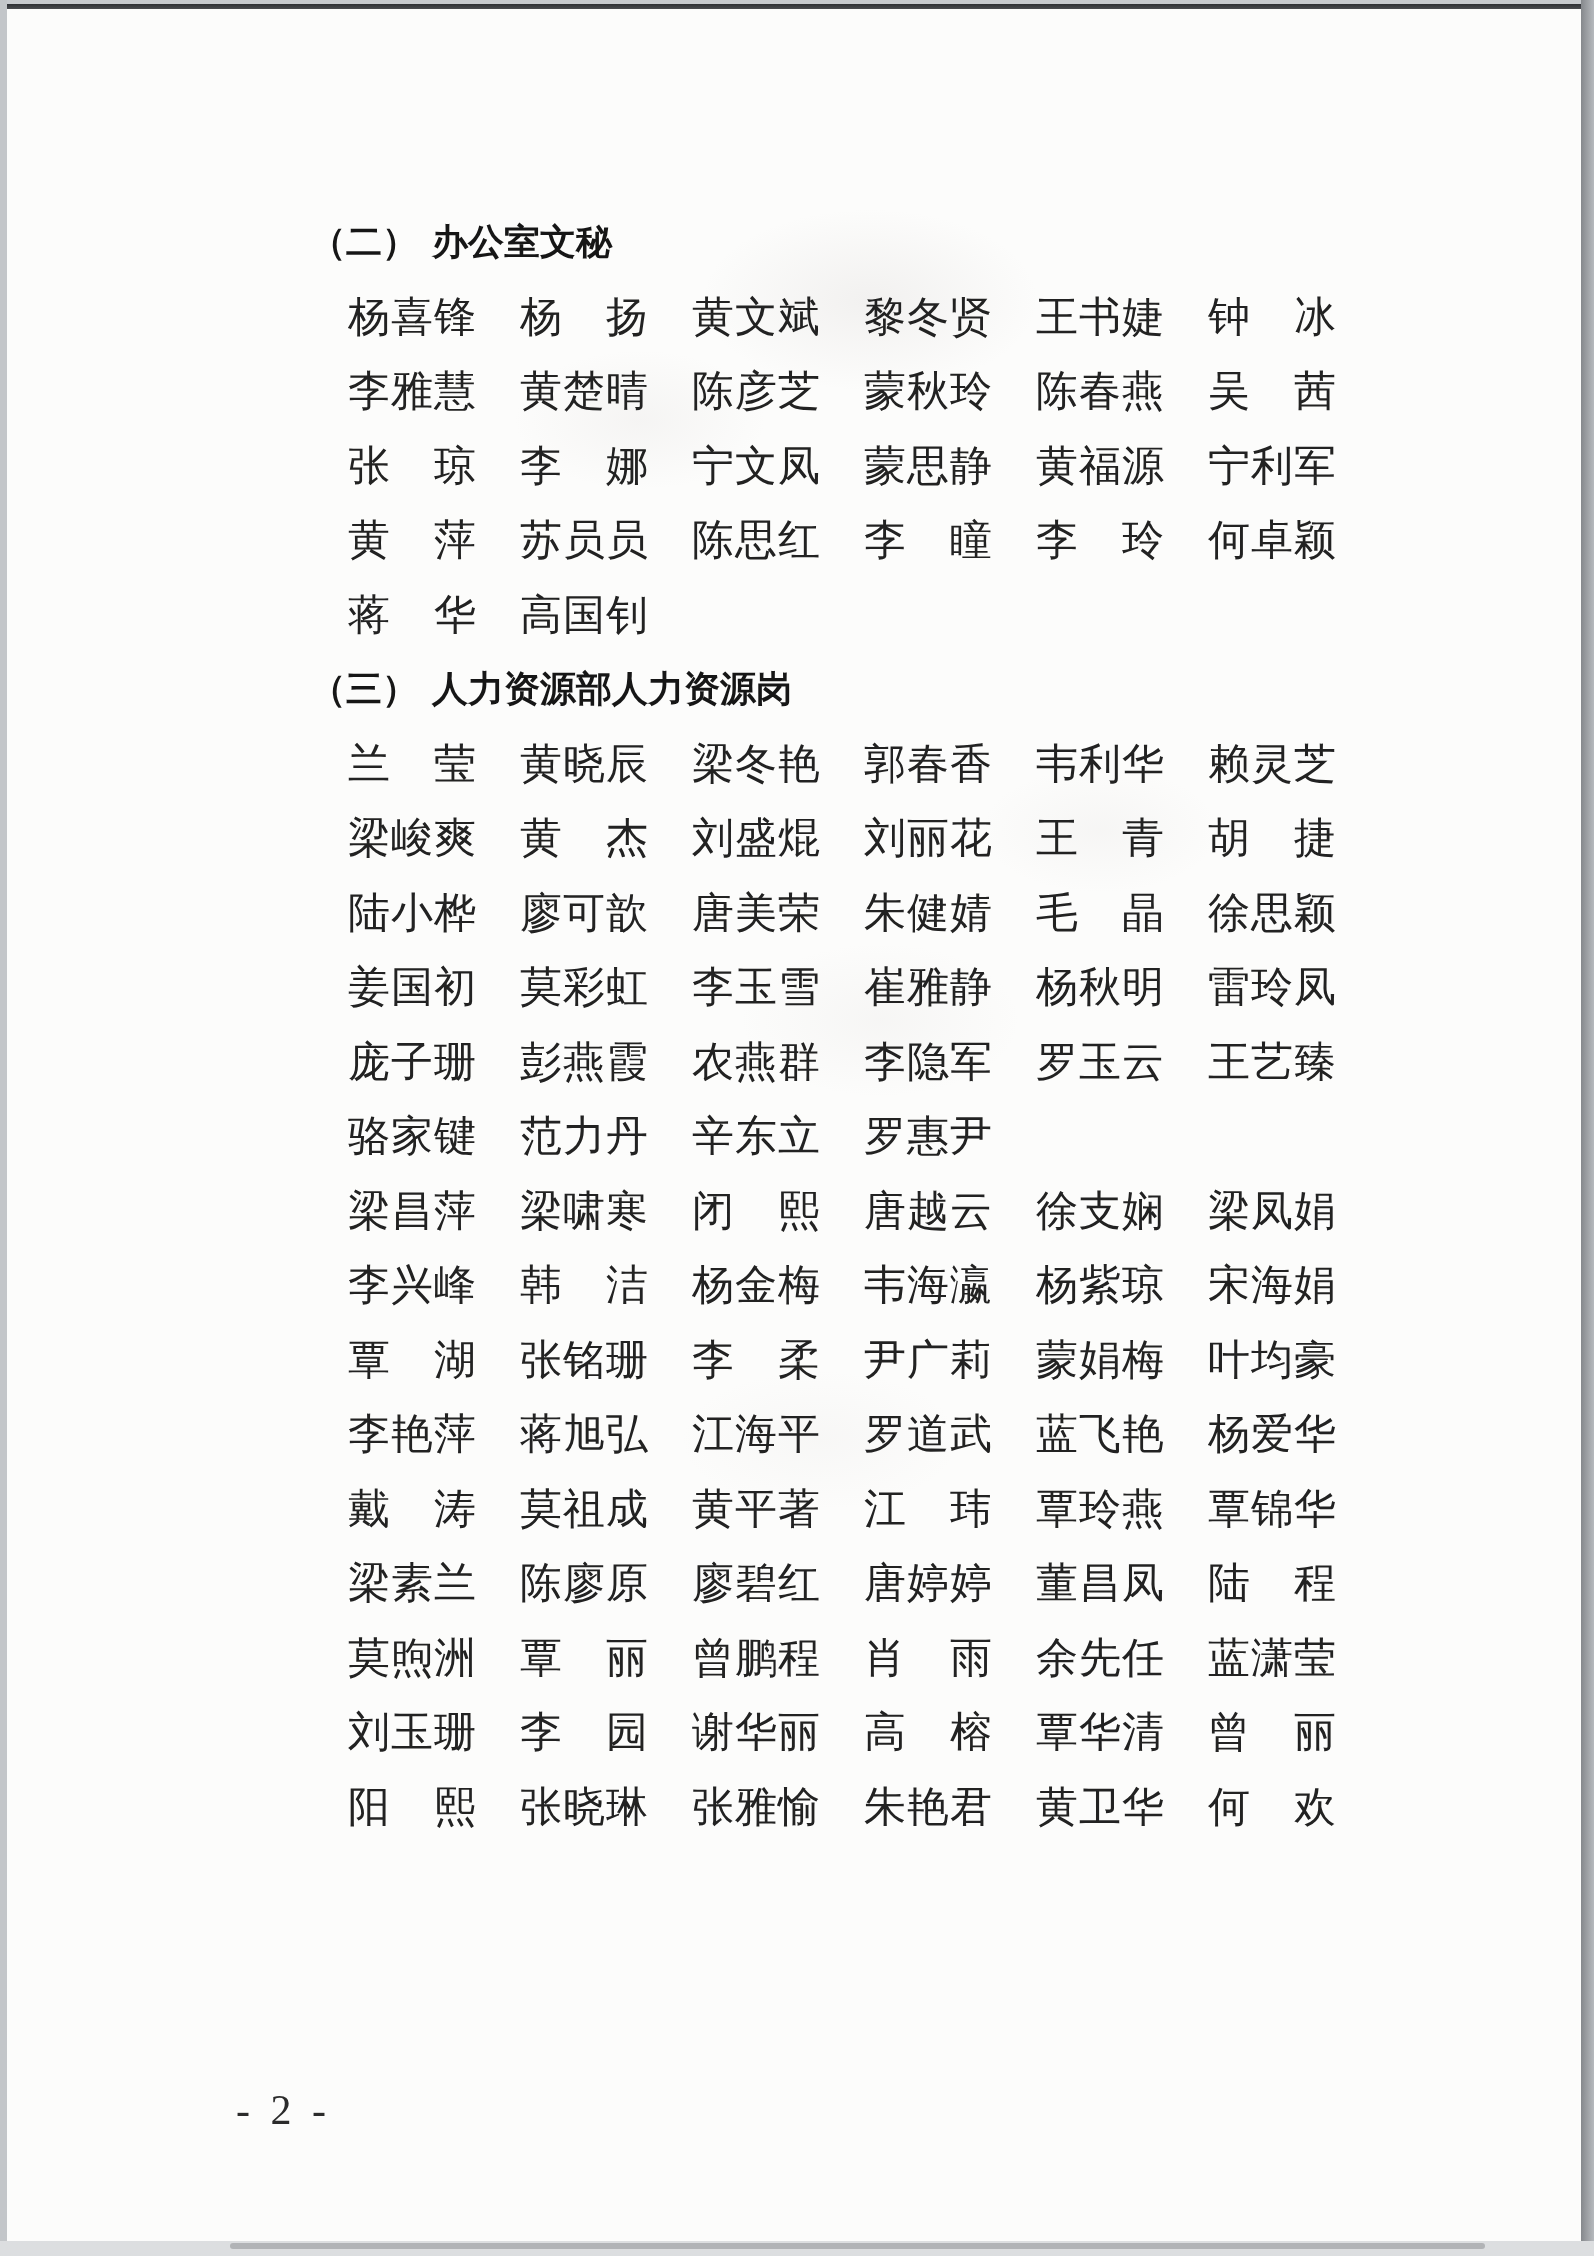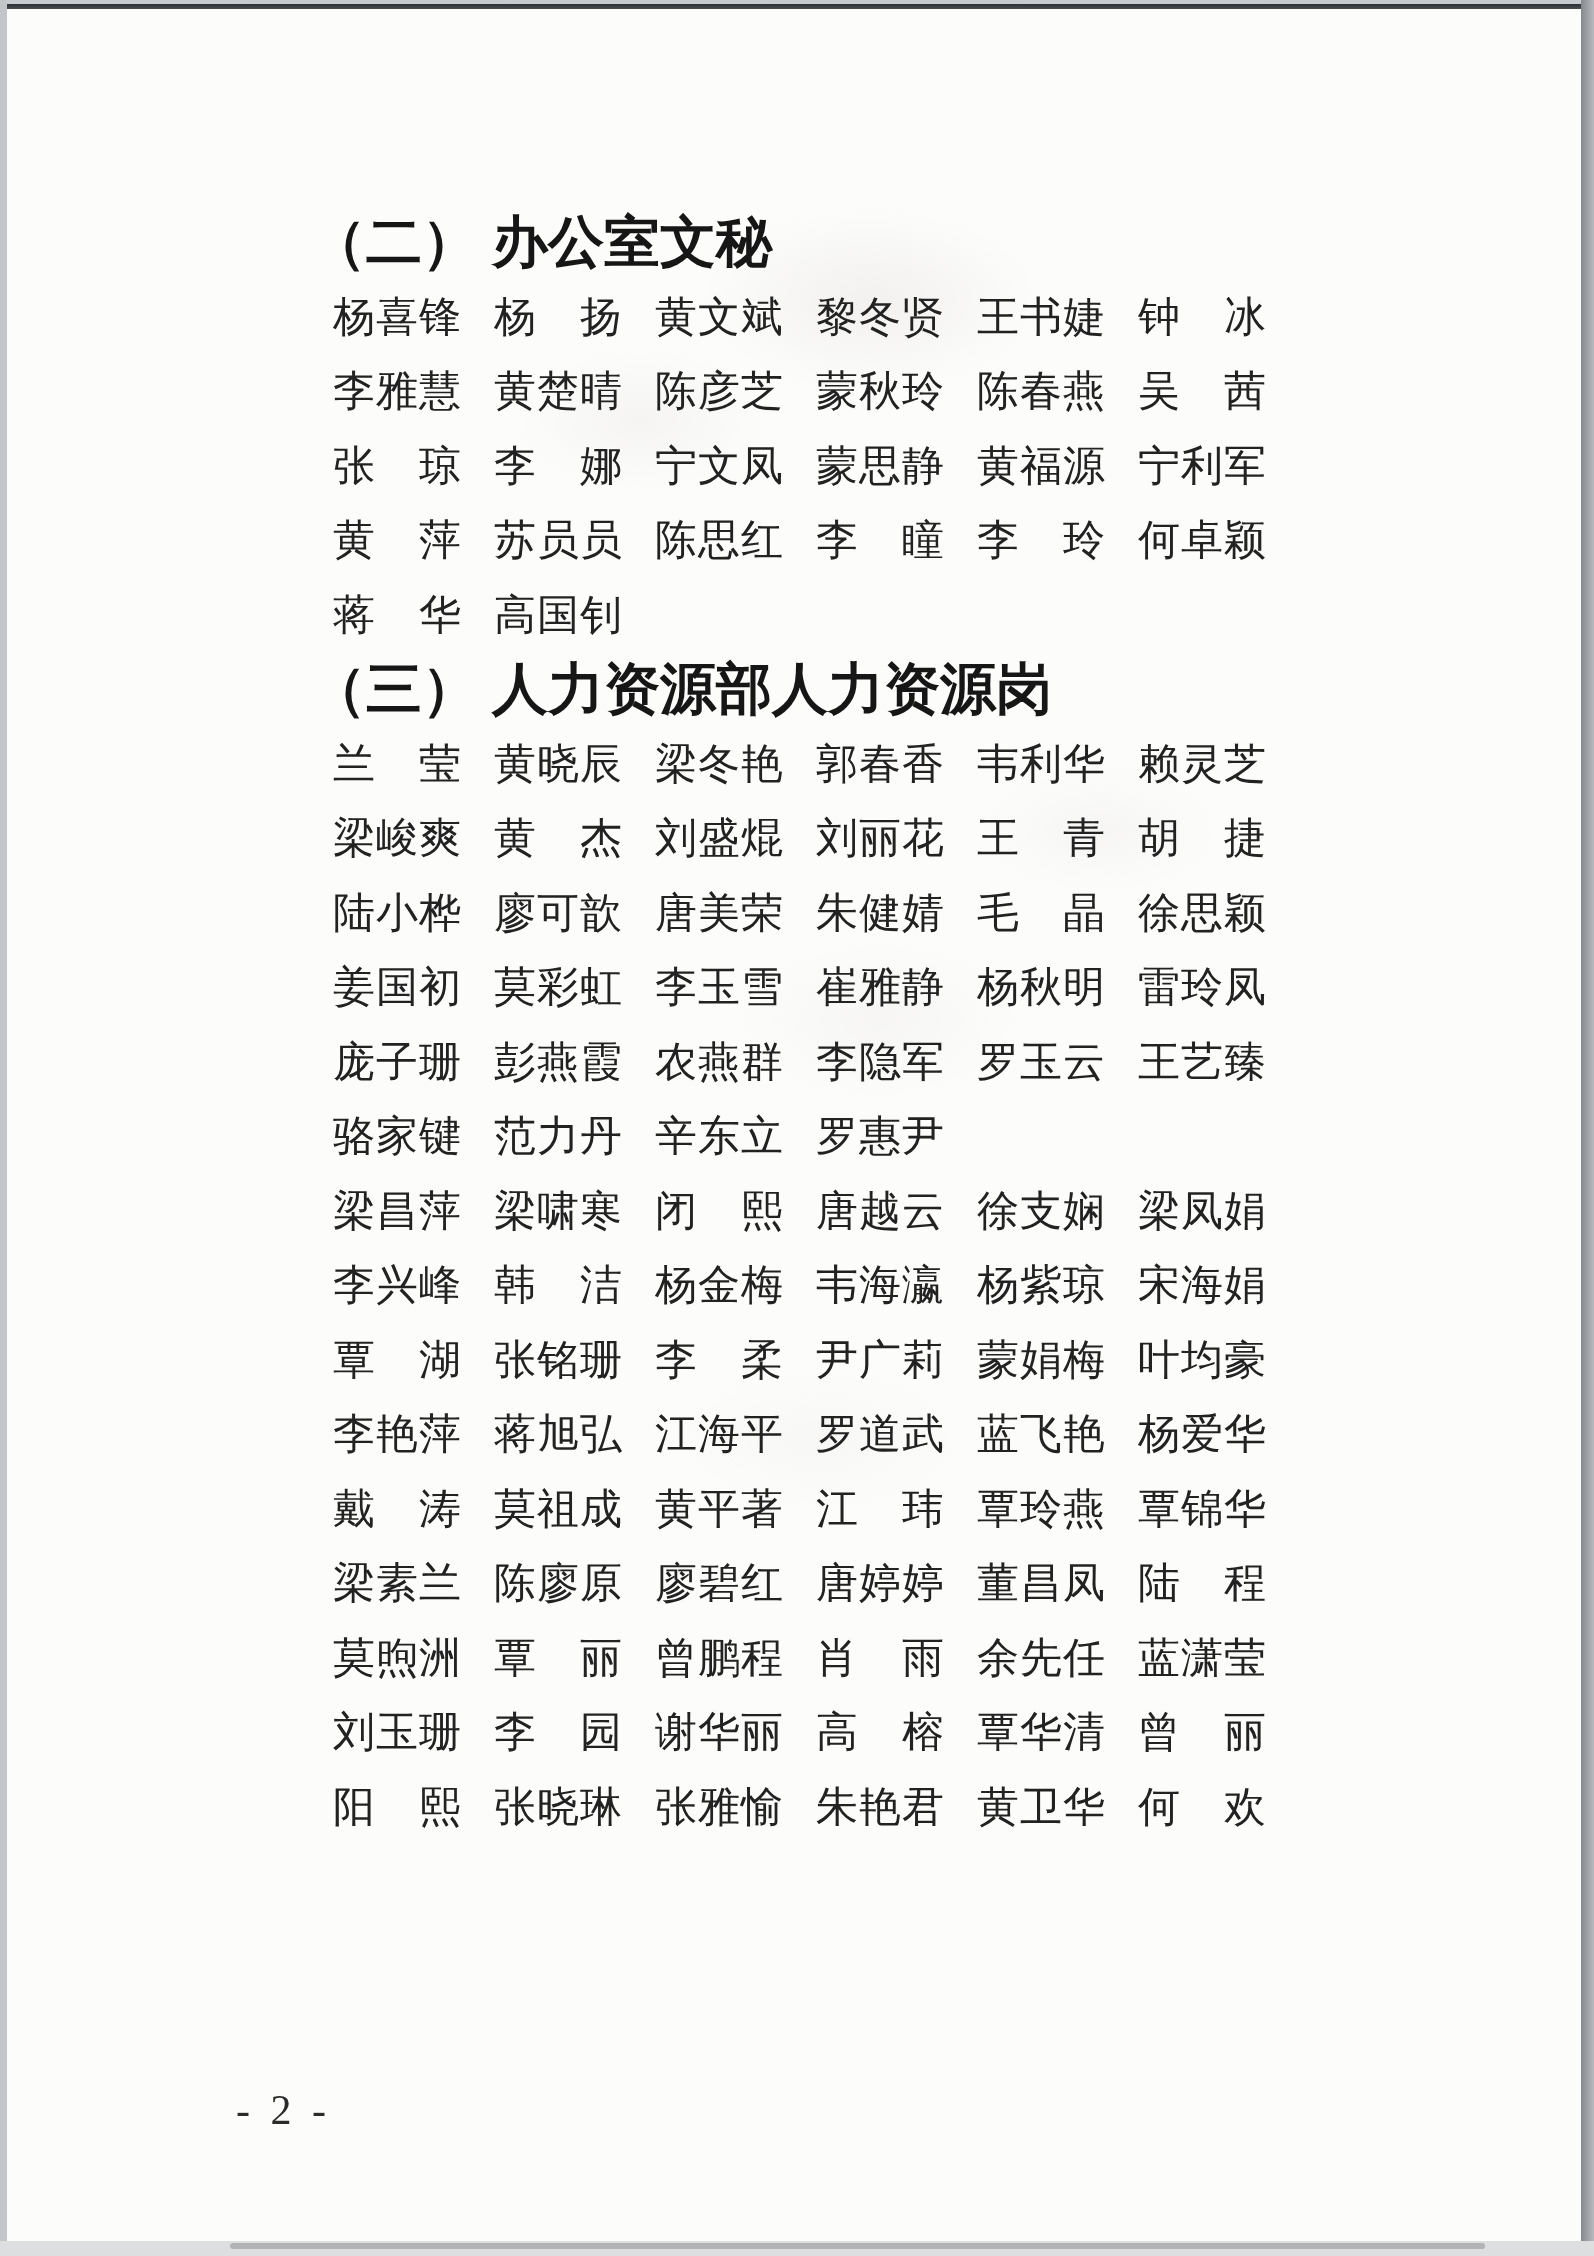--- a/index.html
+++ b/index.html
@@ -26,24 +26,24 @@
     background:
       radial-gradient(240px 130px at 870px 300px,  rgba(188,182,180,.16), transparent 70%),
       radial-gradient(180px 100px at 640px 420px,  rgba(188,182,180,.11), transparent 70%),
       radial-gradient(200px 110px at 880px 1020px, rgba(188,182,180,.09), transparent 70%),
       radial-gradient(170px 90px  at 1100px 830px, rgba(188,182,180,.09), transparent 70%),
       radial-gradient(200px 100px at 820px 1440px, rgba(188,182,180,.07), transparent 70%);
   }
 
   
   .content { position:absolute; left:310px; top:205px; width:1011px; }
-  .section-header { font-size:56px; font-weight:bold; line-height:74.5px; white-space:nowrap; color:#161616; }
+  .section-header { font-size:36px; font-weight:bold; line-height:74.5px; white-space:nowrap; color:#161616; }
   .section-label  { margin-right:14px; }
   .names-grid {
-    display:grid; grid-template-columns:repeat(6,128px); column-gap:33px; margin-left:23px;
+    display:grid; grid-template-columns:repeat(6,128px); column-gap:44px; margin-left:38px;
   }
   .name {
     font-size:42px; line-height:74.5px; height:74.5px;
     text-align:justify; text-align-last:justify; color:#222;
   }
 
   .page-number {
     position:absolute; left:236px; top:2086px;
     font-size:42px; letter-spacing:5px; color:#2b2b2b;
   }

